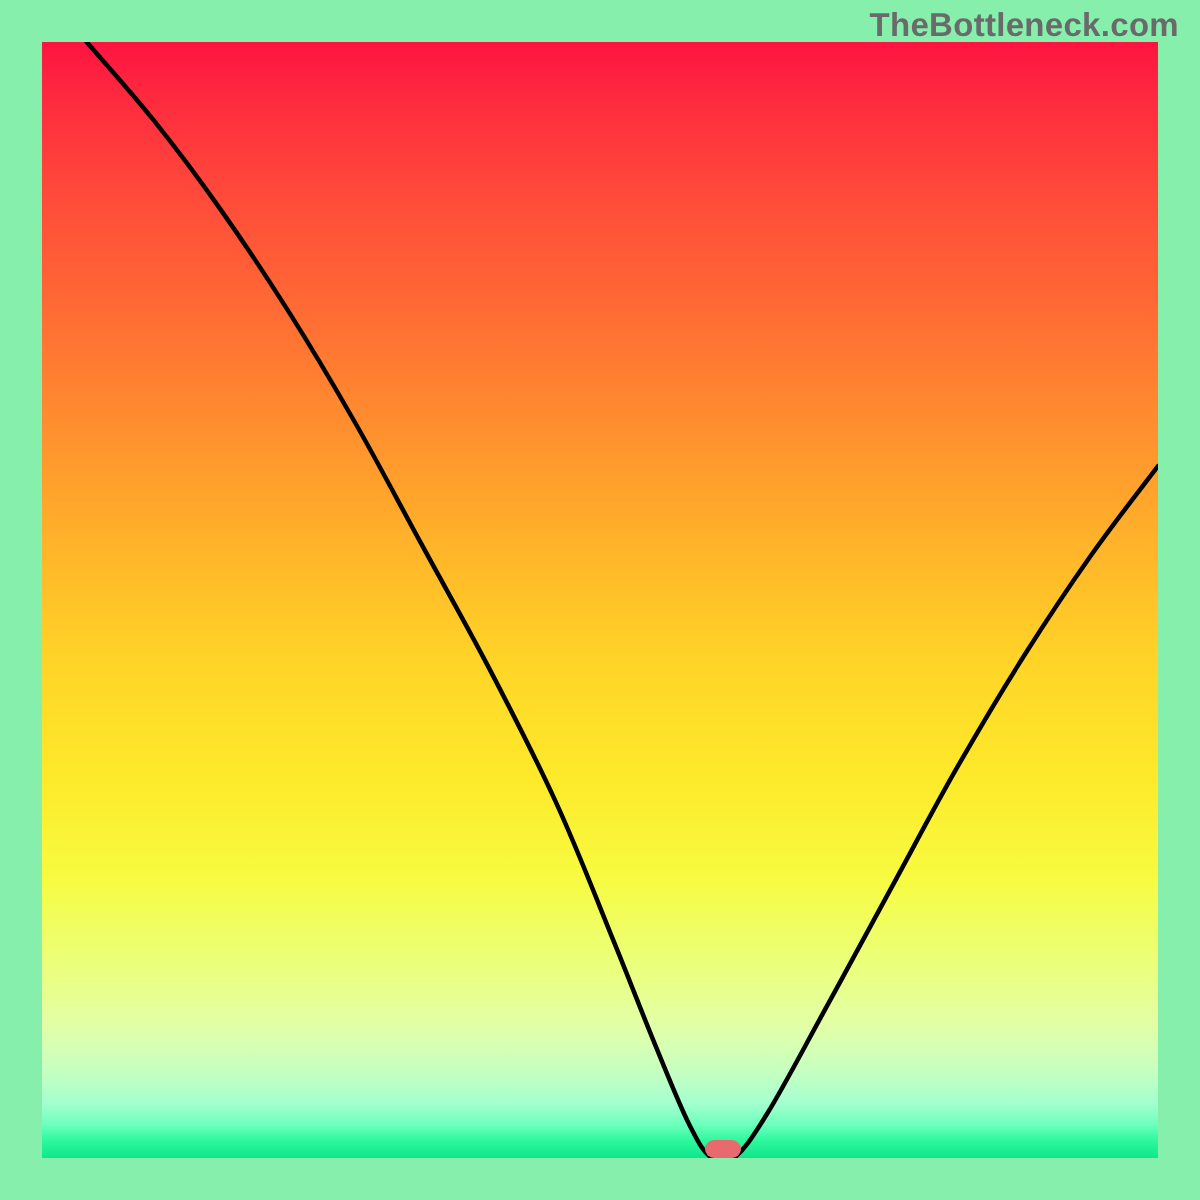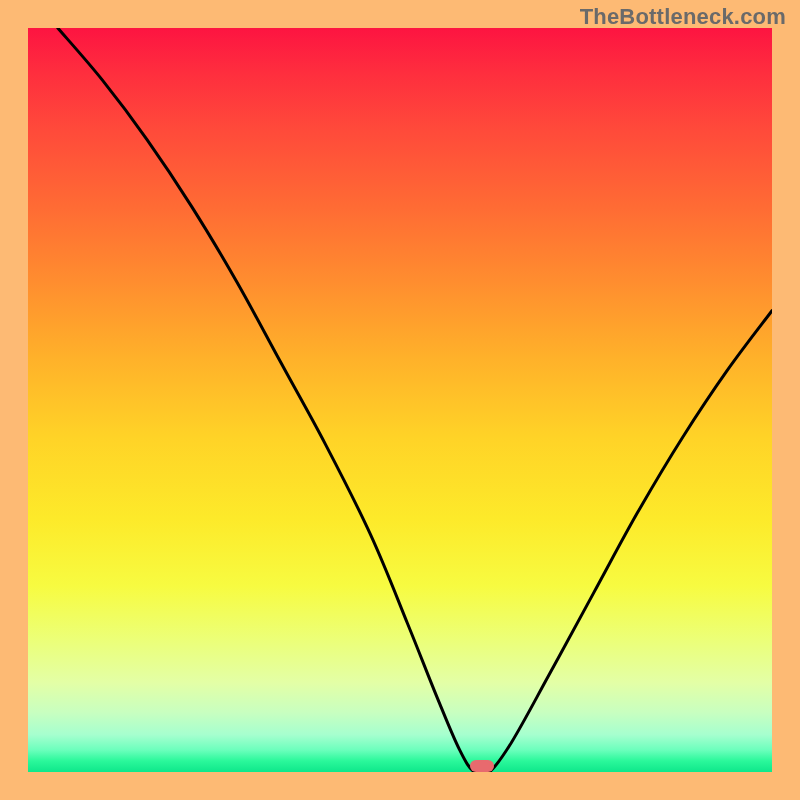--- a/index.html
+++ b/index.html
@@ -8,21 +8,21 @@
     width: 800px;
     height: 800px;
     background: #000;
     overflow: hidden;
     font-family: Arial, Helvetica, sans-serif;
   }
   .frame {
     position: relative;
     width: 800px;
     height: 800px;
-    background: #fdba74;
+    background: #86efac;
   }
   .watermark {
     position: absolute;
     top: 4px;
     right: 14px;
     color: #6a6a6a;
     font-size: 22px;
     font-weight: 600;
     letter-spacing: 0.2px;
     z-index: 30;

